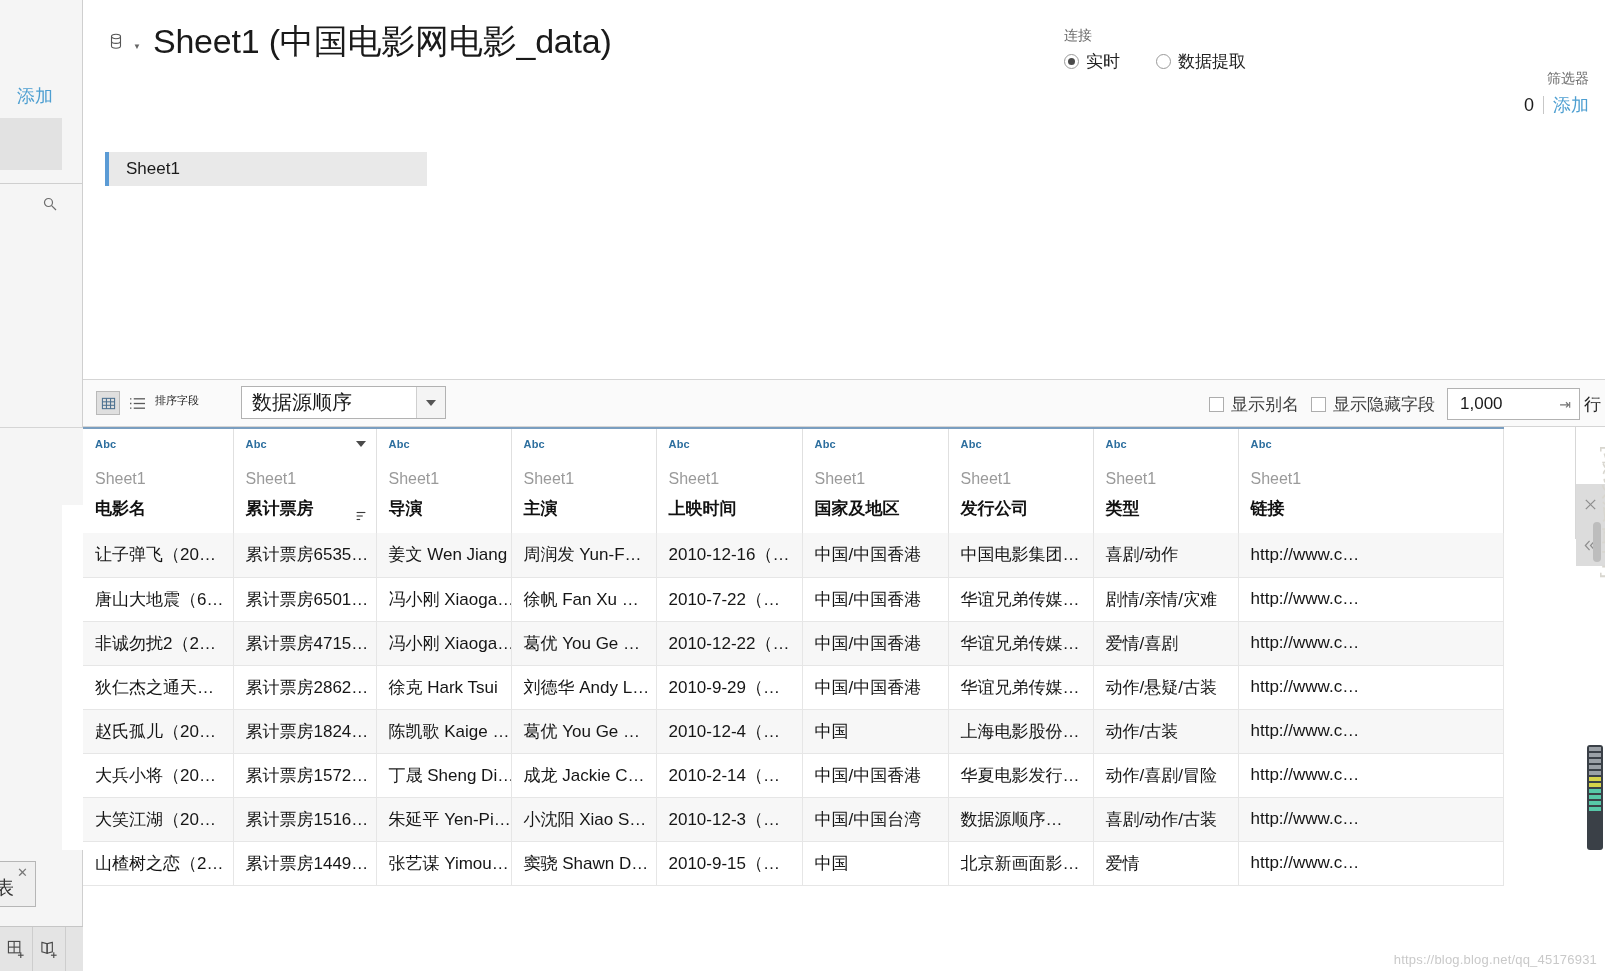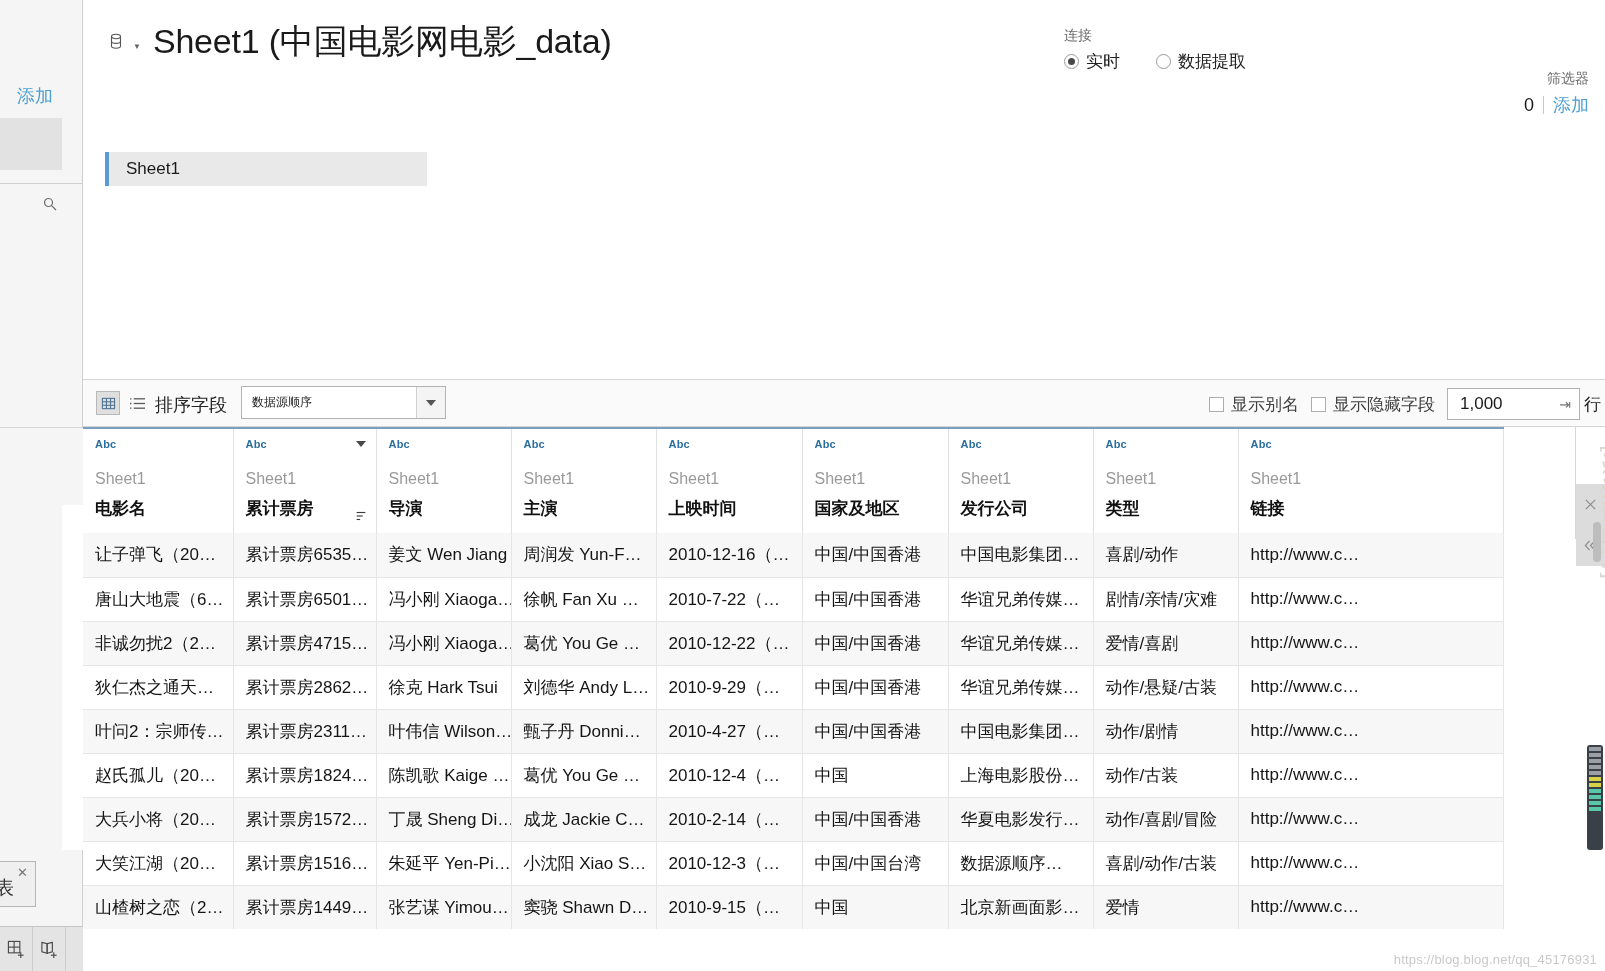--- a/index.html
+++ b/index.html
@@ -216,33 +216,33 @@
   .tb-listicon {
     position: absolute; left: 44px; top: 13px;
     width: 20px; height: 20px;
     display: flex; align-items: center; justify-content: center;
     color: #5a5a5a;
     cursor: pointer;
   }
   .tb-gridicon svg, .tb-listicon svg { display:block; }
   .tb-sortlabel {
     position: absolute; left: 72px; top: 13px;
-    font-size: 18px; color: #222;
+    font-size: 11px; color: #222;
   }
   .tb-select {
     position: absolute; left: 158px; top: 6px;
     width: 205px; height: 33px;
     background: #fff;
     border: 1px solid #b2b2b2;
     display: flex; align-items: center;
     cursor: pointer;
   }
   .tb-select-val {
     margin-left: 10px;
-    font-size: 12px; color: #1a1a1a;
+    font-size: 20px; color: #1a1a1a;
   }
   .tb-select-arrow {
     position: absolute; right: 0; top: 0;
     width: 29px; height: 31px;
     border-left: 1px solid #cfcfcf;
     background: #f4f4f4;
     display: flex; align-items: center; justify-content: center;
   }
   .caret-dn {
     width: 0; height: 0;
@@ -701,31 +701,20 @@
             <td>累计票房2862…</td>
             <td>徐克 Hark Tsui</td>
             <td>刘德华 Andy L…</td>
             <td>2010-9-29（…</td>
             <td>中国/中国香港</td>
             <td>华谊兄弟传媒…</td>
             <td>动作/悬疑/古装</td>
             <td>http://www.c…</td>
           </tr>
           <tr>
-            <td>叶问2：宗师传…</td>
-            <td>累计票房2311…</td>
-            <td>叶伟信 Wilson…</td>
-            <td>甄子丹 Donni…</td>
-            <td>2010-4-27（…</td>
-            <td>中国/中国香港</td>
-            <td>中国电影集团…</td>
-            <td>动作/剧情</td>
-            <td>http://www.c…</td>
-          </tr>
-          <tr>
             <td>赵氏孤儿（20…</td>
             <td>累计票房1824…</td>
             <td>陈凯歌 Kaige …</td>
             <td>葛优 You Ge …</td>
             <td>2010-12-4（…</td>
             <td>中国</td>
             <td>上海电影股份…</td>
             <td>动作/古装</td>
             <td>http://www.c…</td>
           </tr>

